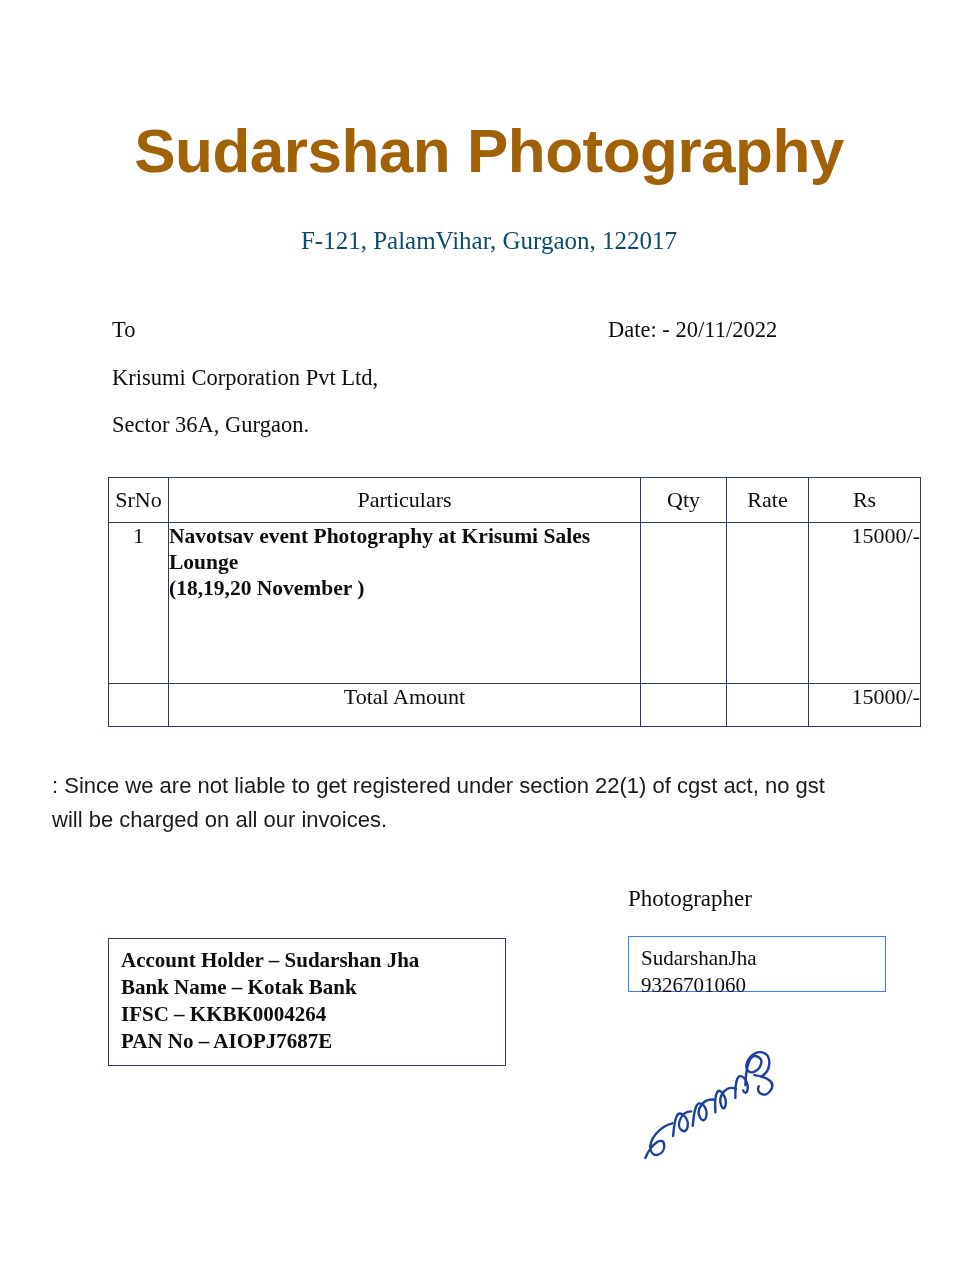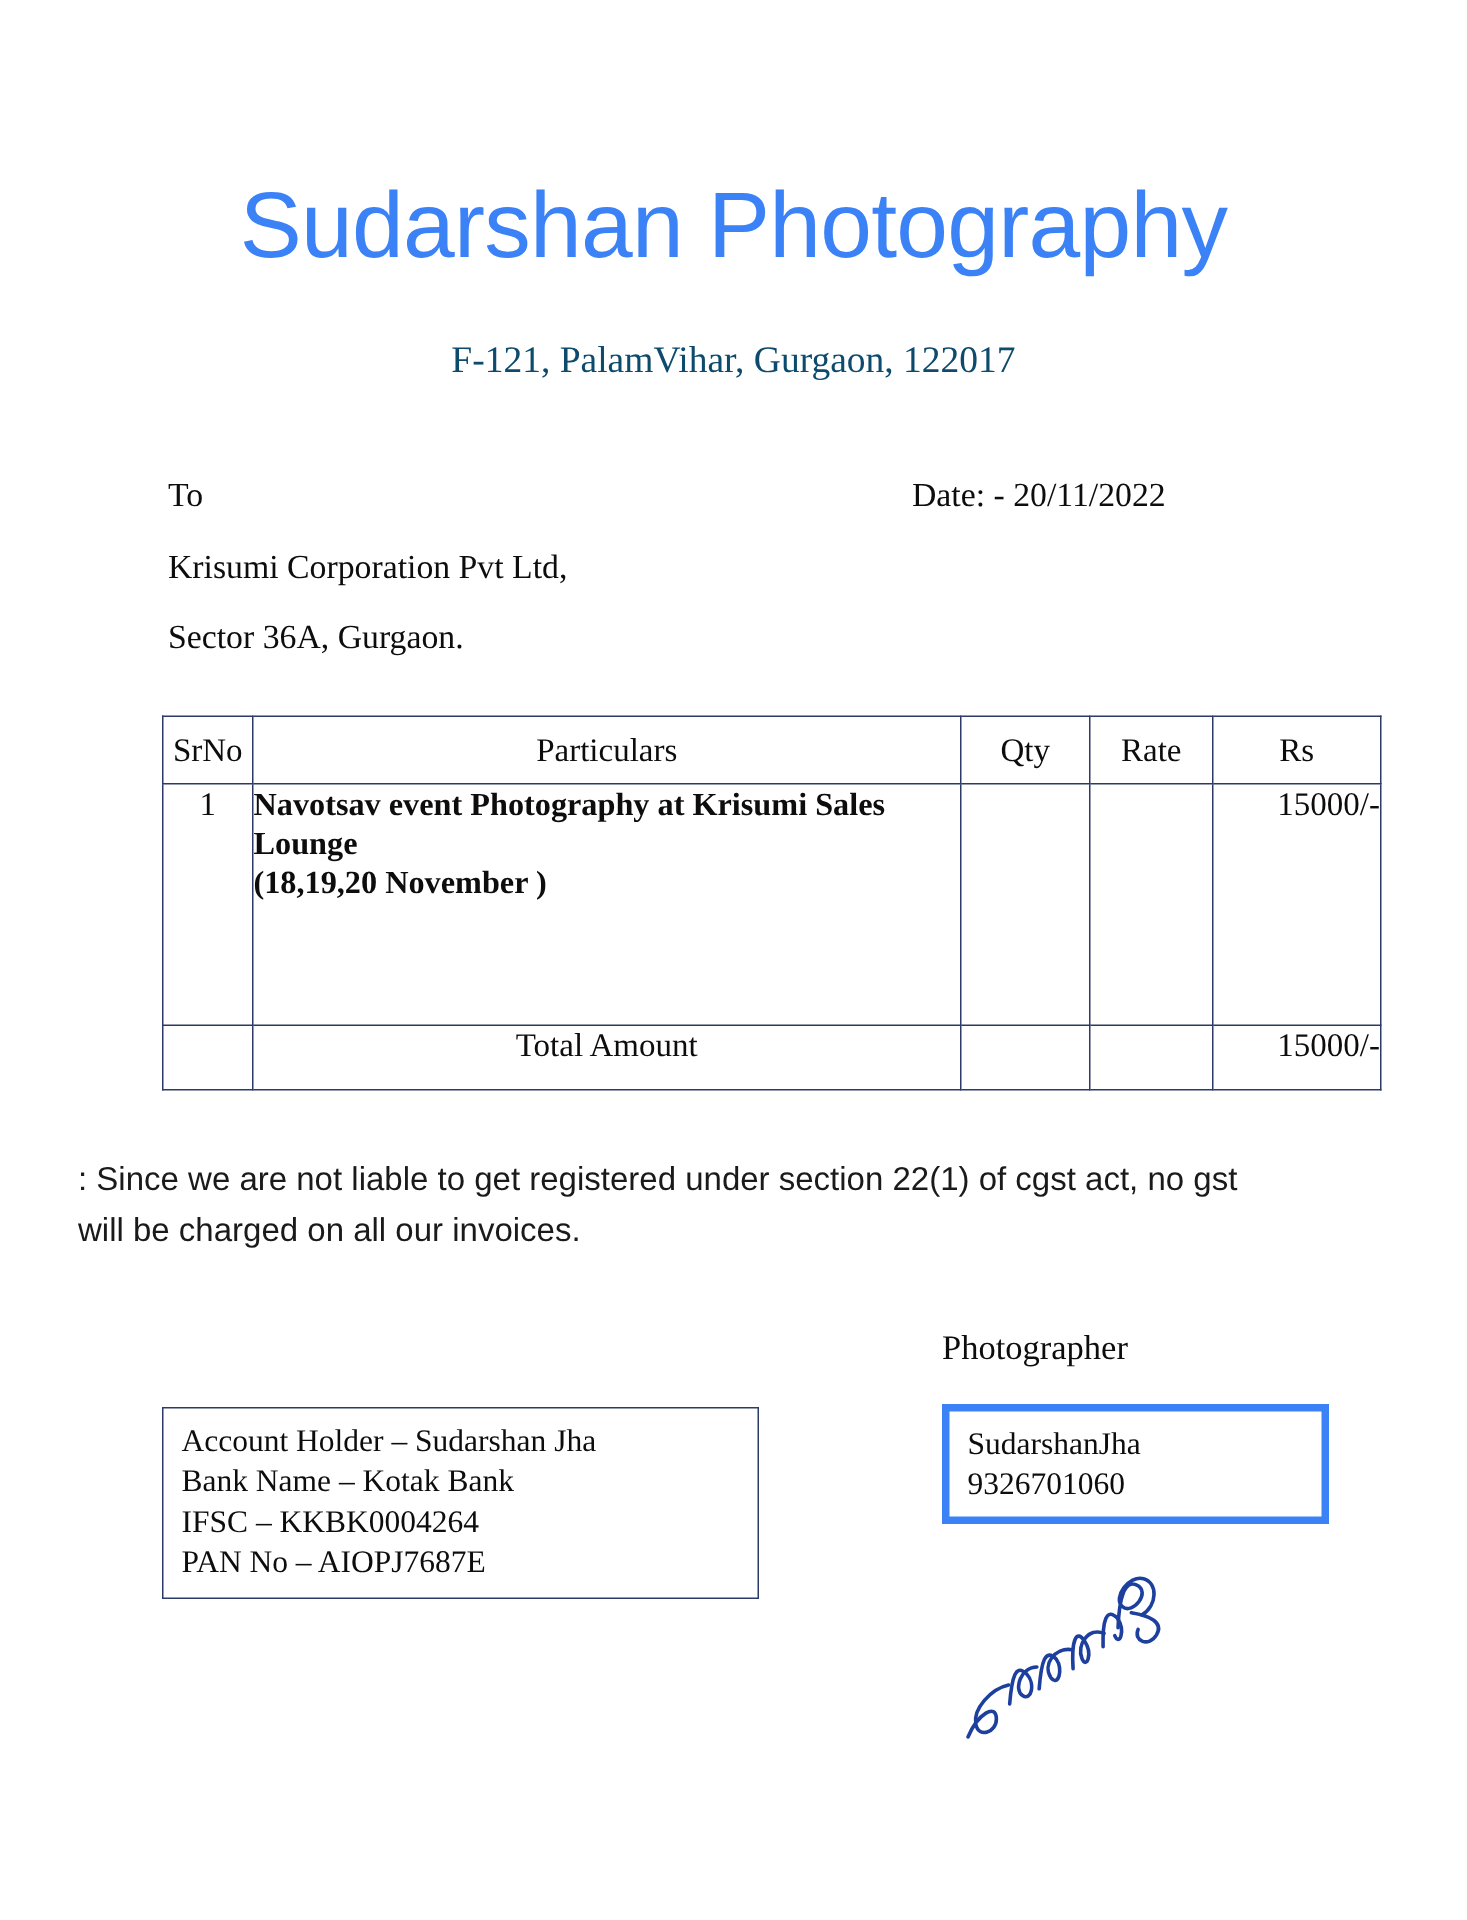--- a/index.html
+++ b/index.html
@@ -19,26 +19,26 @@
   .page {
     position: absolute;
     inset: 0;
     padding: 0;
   }
 
   
   .company-name {
     text-align: center;
     font-family: "Liberation Sans", sans-serif;
-    font-weight: 400;
+    font-weight: 700;
     font-size: 62px;
     line-height: 1.05;
     letter-spacing: -0.5px;
     margin-top: 118px;
-    color: #3b82f6;
+    color: #a16207;
   }
 
   .company-address {
     text-align: center;
     font-family: "Liberation Serif", serif;
     font-size: 25px;
     margin-top: 44px;
     color: #0c4a6e;
   }
 
@@ -143,29 +143,29 @@
   .bank-box {
     position: absolute;
     left: 108px;
     top: 938px;
     width: 372px;
     border: 1px solid #2b3a67;
     padding: 8px 12px 10px 12px;
     font-size: 21px;
     line-height: 1.28;
   }
-  .bank-box div { white-space: nowrap; }
+  .bank-box div { white-space: nowrap; font-weight: bold; }
 
   .sign-box {
     position: absolute;
     left: 628px;
     top: 936px;
     width: 258px;
-    height: 80px;
-    border: 5px solid #3b82f6;
+    height: 56px;
+    border: 1px solid #3b82f6;
     padding: 8px 12px;
     font-size: 21px;
     line-height: 1.3;
     box-sizing: border-box;
   }
 
   .signature {
     position: absolute;
     left: 612px;
     top: 1035px;

